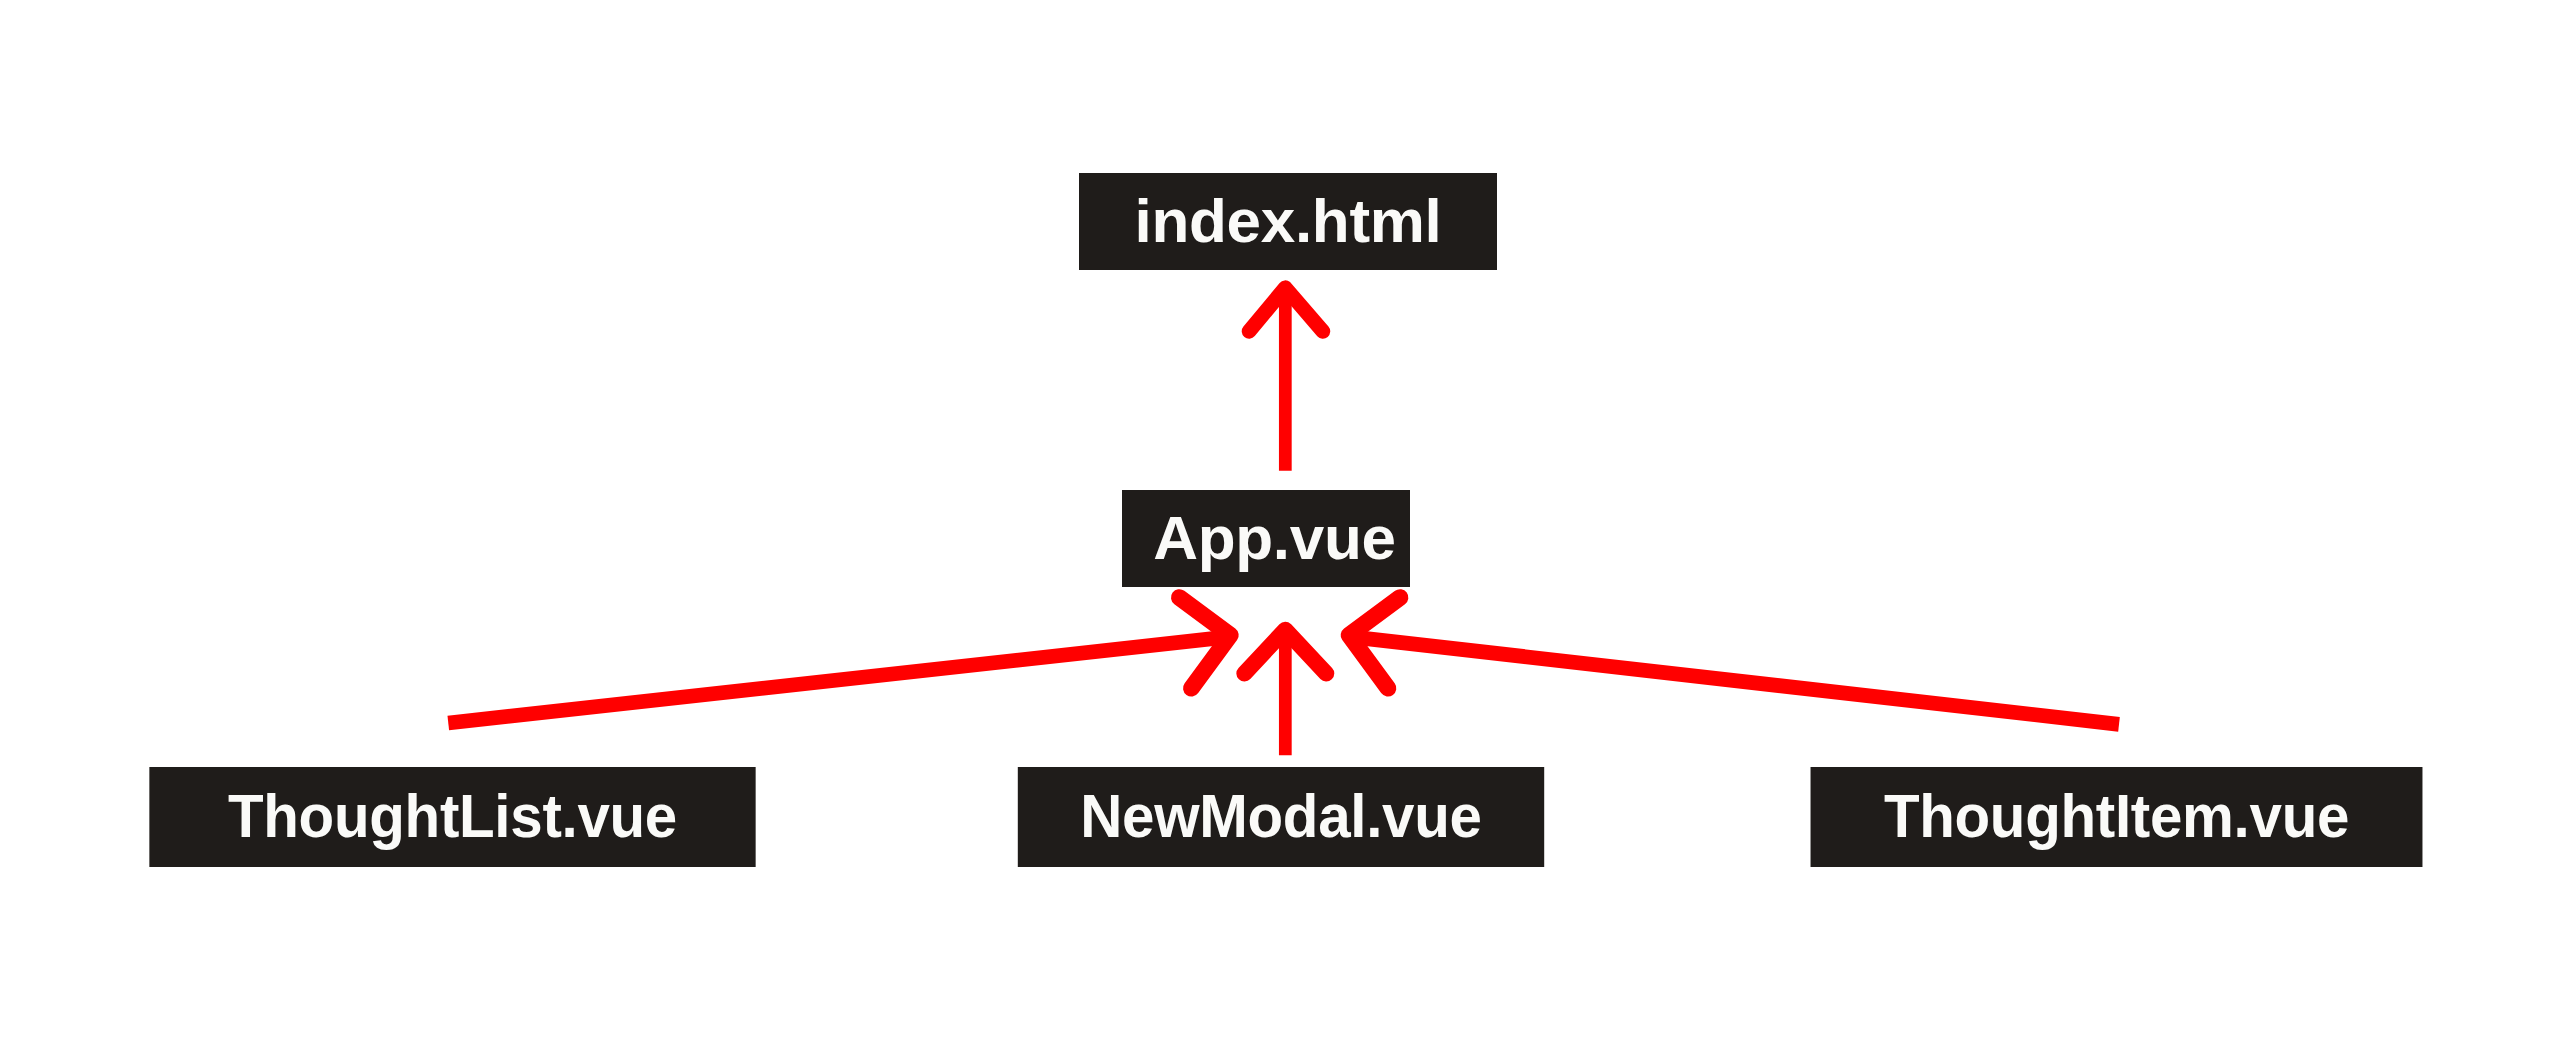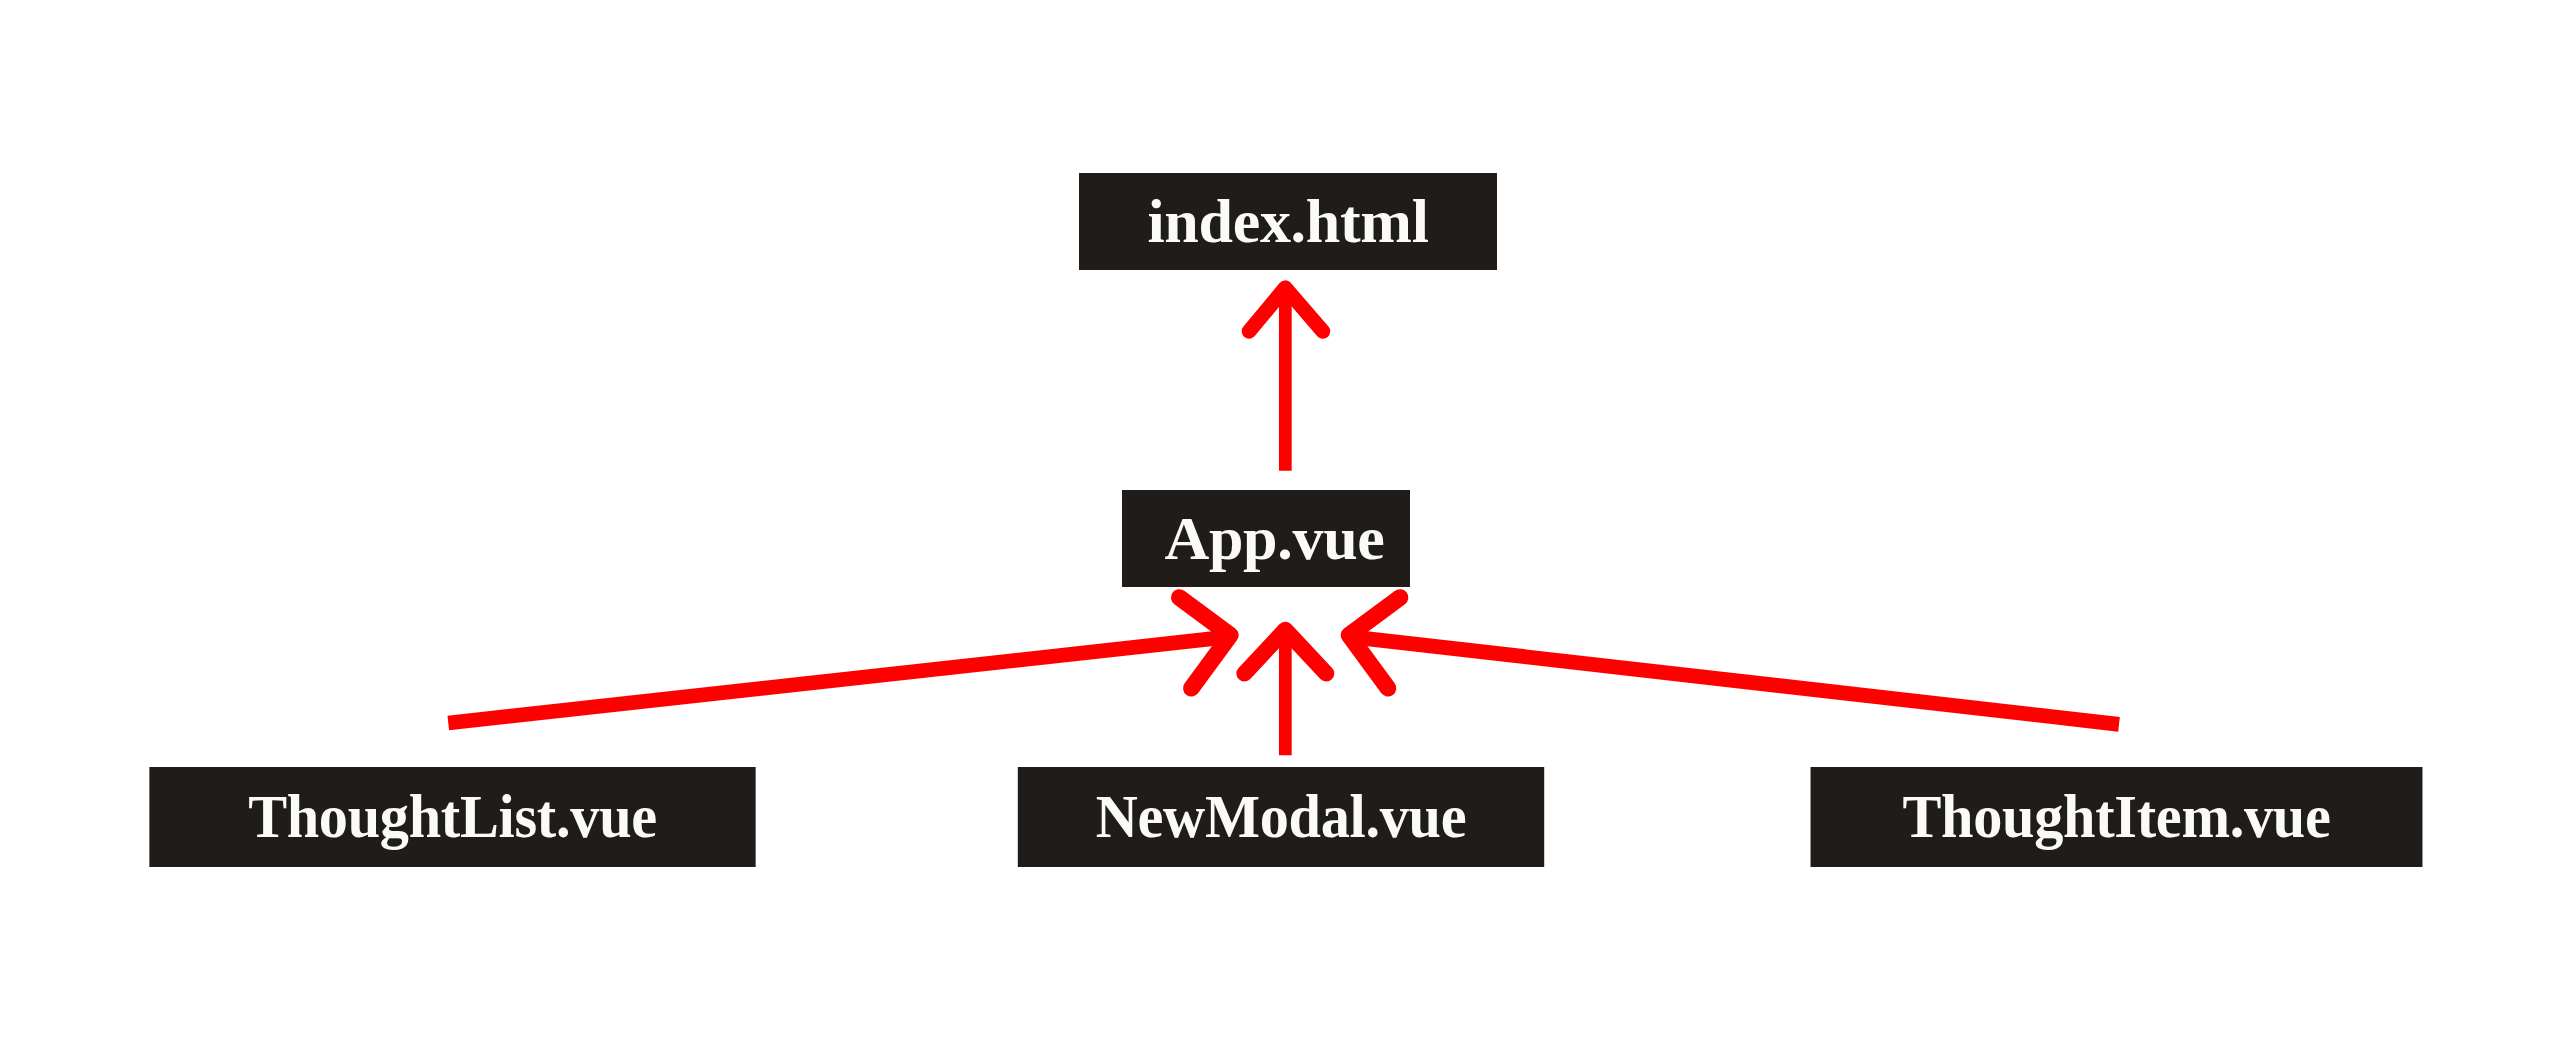--- a/index.html
+++ b/index.html
@@ -6,21 +6,21 @@
     margin: 0;
     padding: 0;
     background: #ffffff;
   }
   #canvas {
     position: relative;
     width: 2576px;
     height: 1053px;
     background: #ffffff;
     overflow: hidden;
-    font-family: Liberation Serif, serif;
+    font-family: Liberation Sans, sans-serif;
   }
   .node {
     position: absolute;
     background: #1f1c1a;
     color: #fafaf8;
     display: flex;
     align-items: center;
     justify-content: center;
     box-sizing: border-box;
     font-weight: bold;

